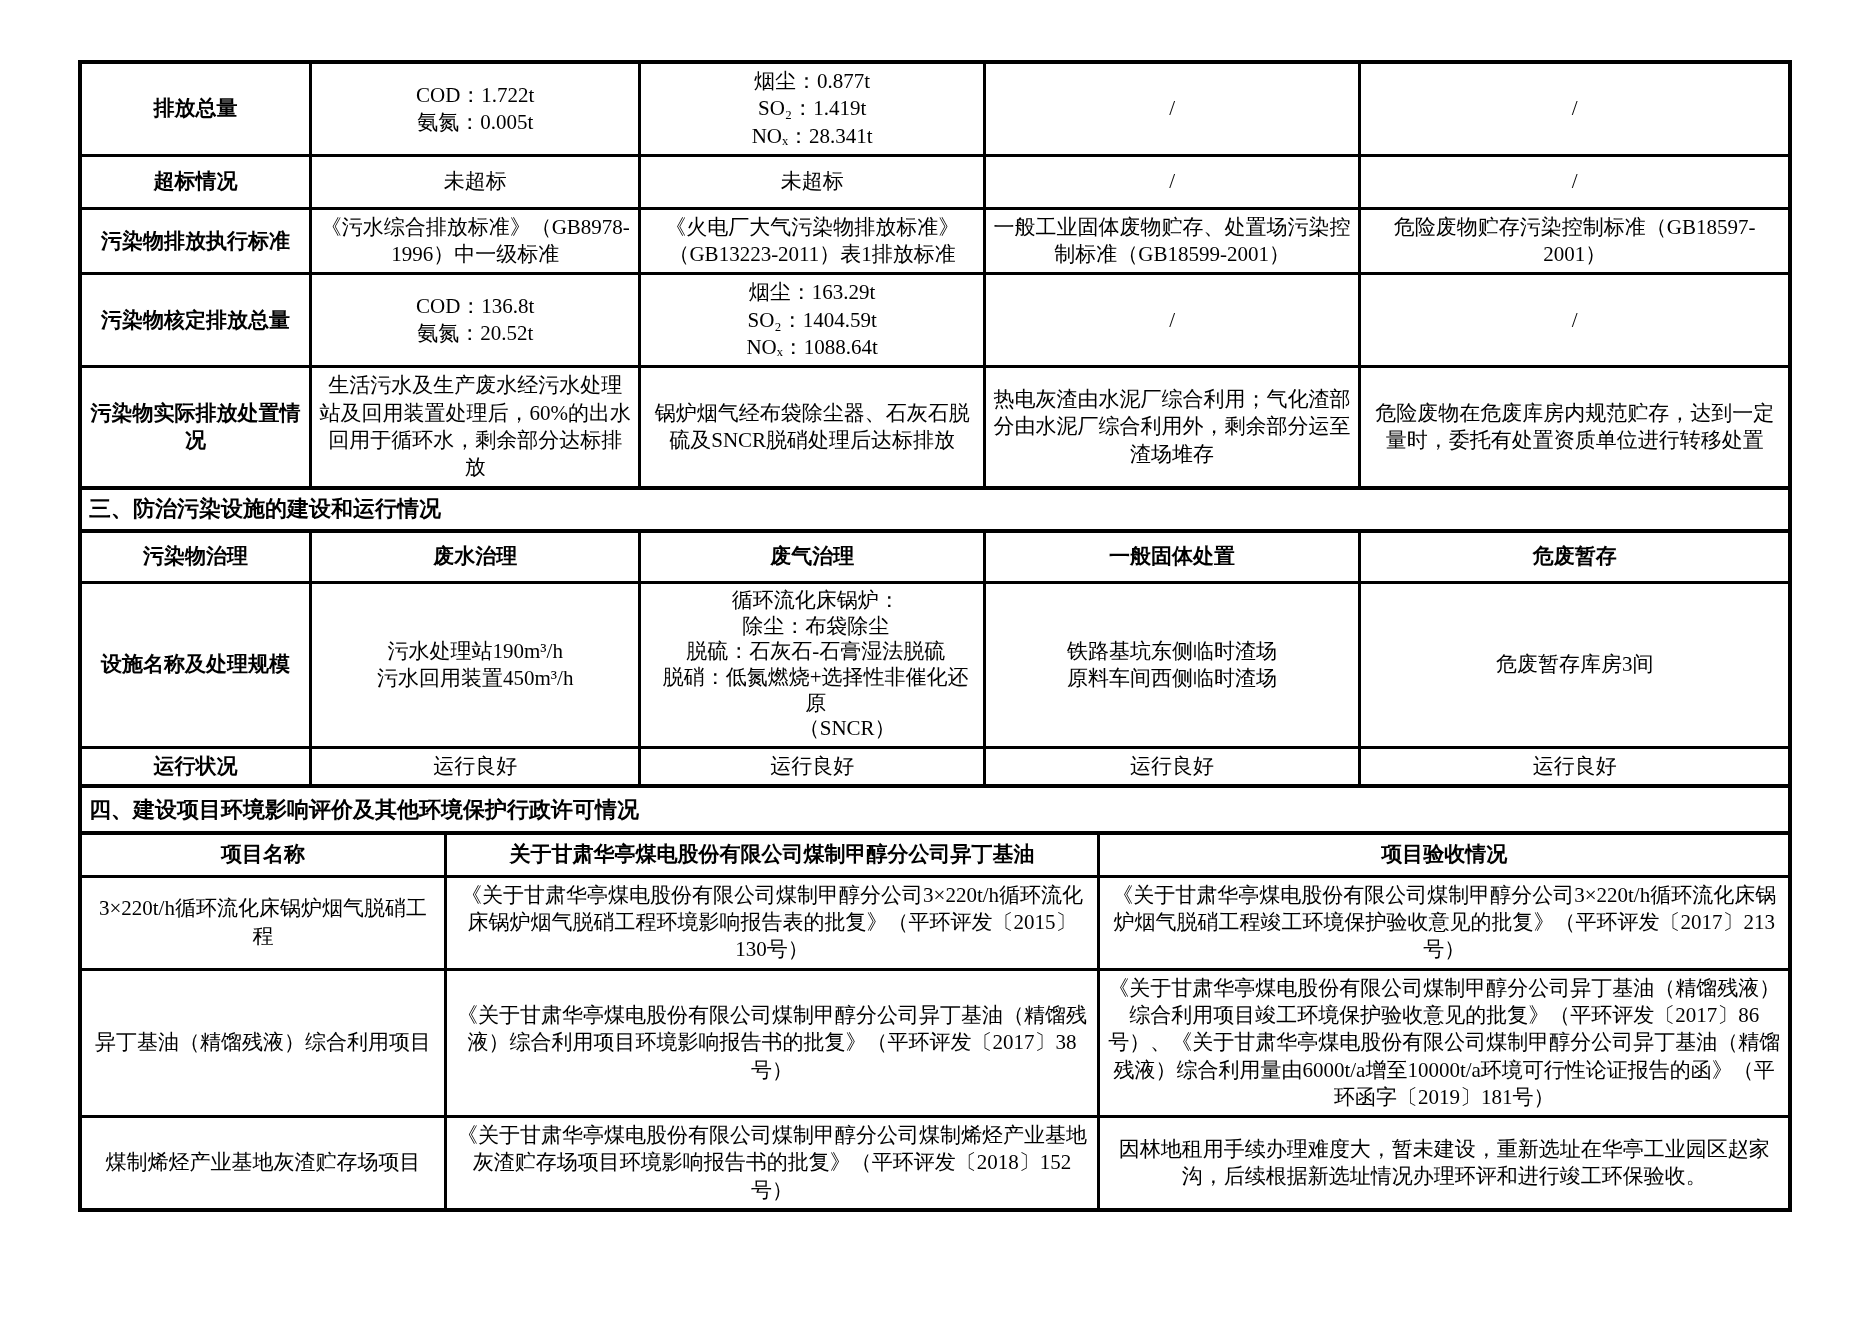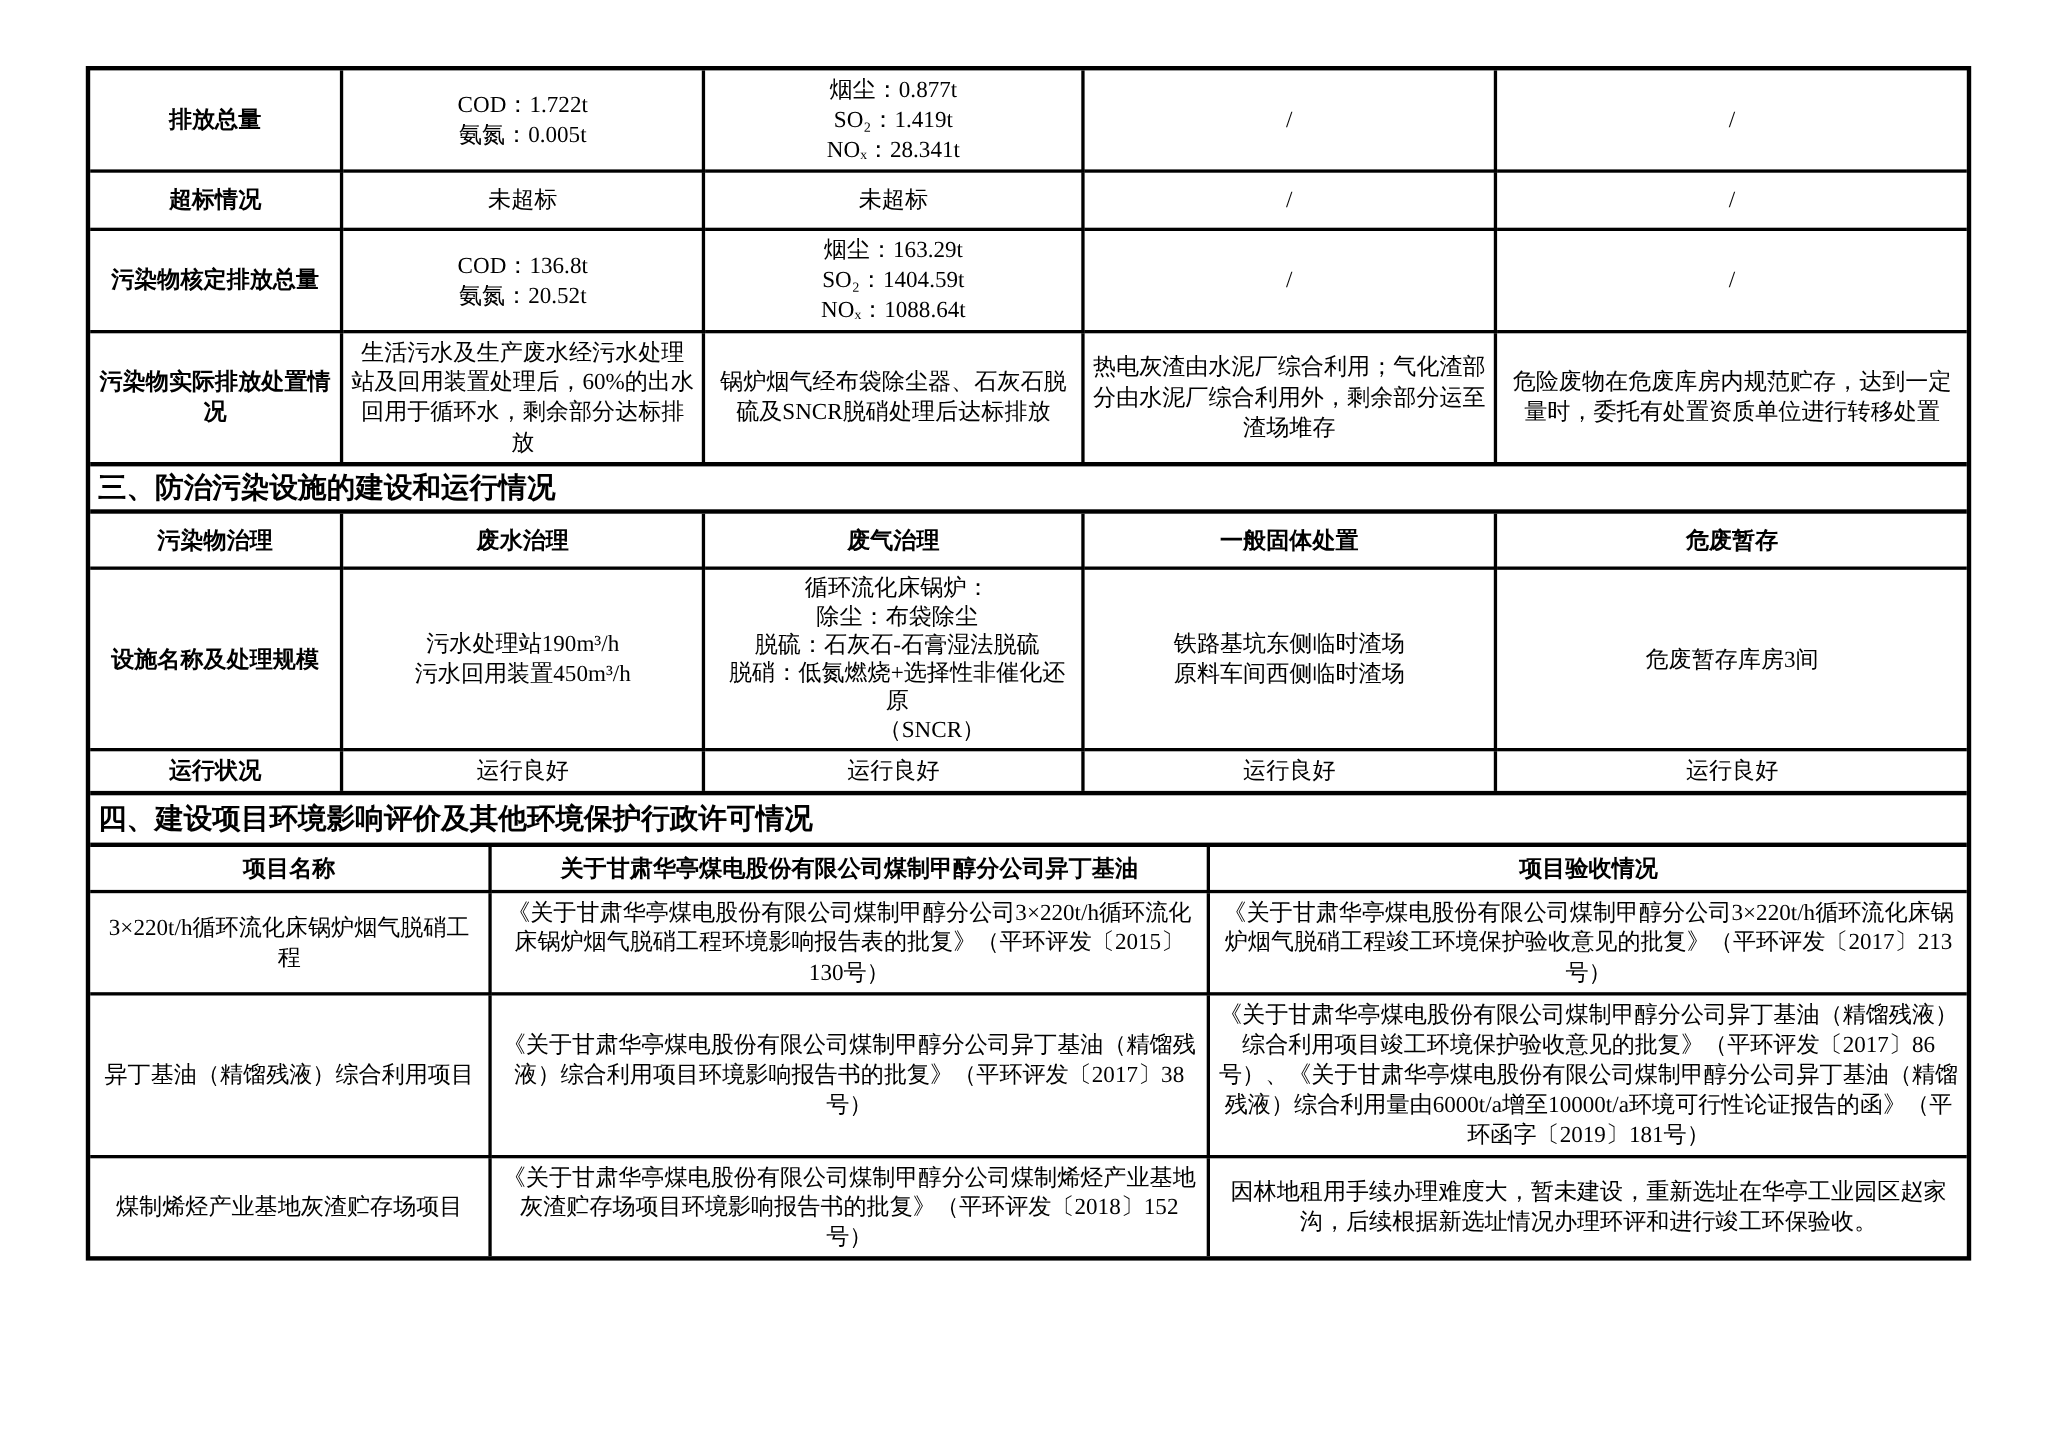--- a/index.html
+++ b/index.html
@@ -11,21 +11,21 @@
   td,th{border:3px solid #000;text-align:center;vertical-align:middle;
         font-size:21px;line-height:1.3;padding:4px 7px;
         white-space:pre-line;word-break:break-word;overflow-wrap:break-word;font-weight:normal;}
   th,.row-label{font-weight:bold;}
   .grid tr:first-child>*{border-top:none;}
   .grid tr:last-child>*{border-bottom:none;}
   .grid tr>*:first-child{border-left:none;}
   .grid tr>*:last-child{border-right:none;}
   .sec-title{border-top:4px solid #000;border-bottom:4px solid #000;box-sizing:border-box;
              display:flex;align-items:center;padding-left:7px;
-             font-weight:bold;font-size:26px;}
+             font-weight:bold;font-size:22px;}
   .left{text-align:center;padding-left:14px;}
   .lh-tight{line-height:1.22;}
 </style>
 </head>
 <body>
 
 <div class="page">
   <div class="doc">
 
     <table class="grid">
@@ -46,20 +46,27 @@
 NOₓ：28.341t</td>
         <td>/</td>
         <td>/</td>
       </tr>
       <tr style="height:53px">
         <td class="row-label">超标情况</td>
         <td>未超标</td>
         <td>未超标</td>
         <td>/</td>
         <td>/</td>
+      </tr>
+      <tr style="height:64px">
+        <td class="row-label">污染物排放执行标准</td>
+        <td>《污水综合排放标准》（GB8978-1996）中一级标准</td>
+        <td>《火电厂大气污染物排放标准》（GB13223-2011）表1排放标准</td>
+        <td>一般工业固体废物贮存、处置场污染控制标准（GB18599-2001）</td>
+        <td>危险废物贮存污染控制标准（GB18597-2001）</td>
       </tr>
       <tr style="height:88px">
         <td class="row-label">污染物核定排放总量</td>
         <td>COD：136.8t
 氨氮：20.52t</td>
         <td>烟尘：163.29t
 SO₂：1404.59t
 NOₓ：1088.64t</td>
         <td>/</td>
         <td>/</td>

